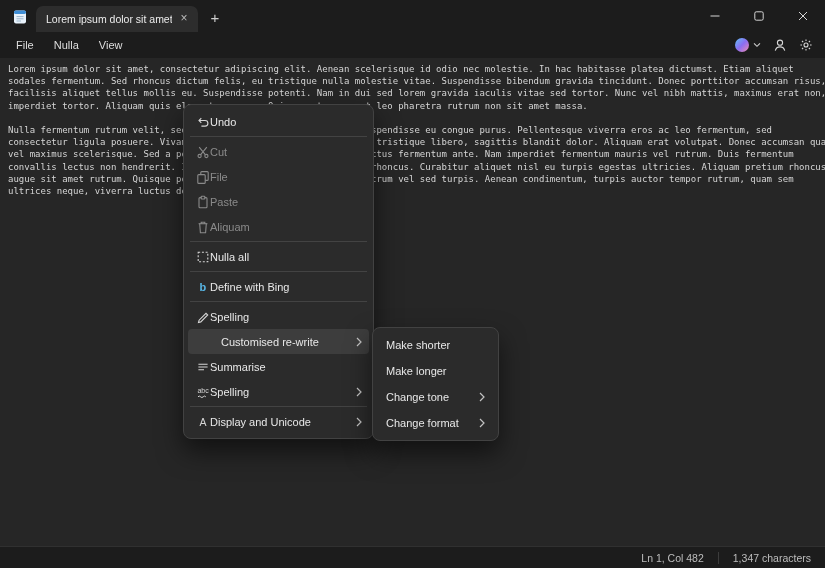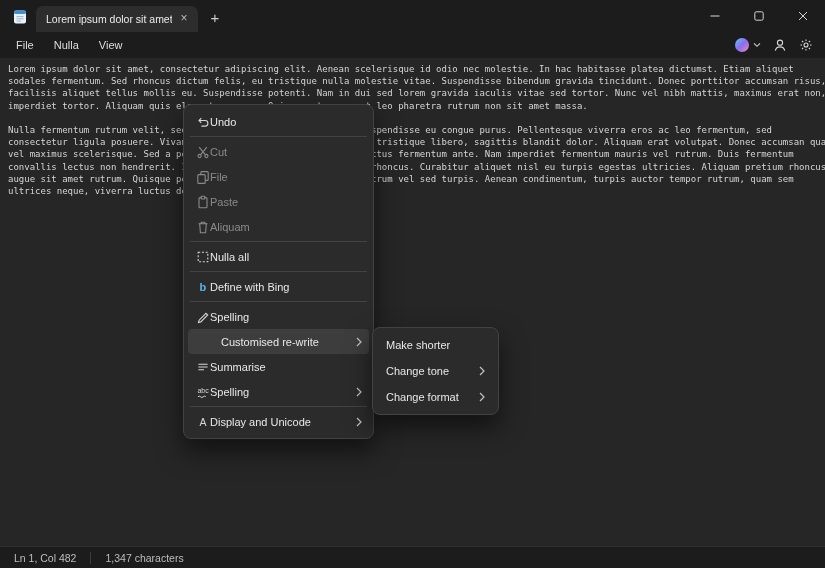--- a/index.html
+++ b/index.html
@@ -82,21 +82,21 @@
     padding: 4px; box-shadow: 0 12px 26px rgba(0,0,0,0.55); z-index: 11;
   }
   .sm-item {
     display: flex; align-items: center; height: 26px; padding: 0 9px;
     border-radius: 4px; font-size: 11px; color: #e8e8e8;
   }
   
   .statusbar {
     position: absolute; left: 0; right: 0; bottom: 0; height: 22px;
     background: #1c1c1c; border-top: 1px solid #303030;
-    display: flex; align-items: center; font-size: 10.5px; color: #bdbdbd;
+    display: flex; align-items: center; font-size: 10.5px; color: #bdbdbd; justify-content: flex-end;
   }
   .status-cell { padding: 0 14px; white-space: nowrap; }
   .status-div { width: 1px; height: 12px; background: #3c3c3c; flex: none; }
   .status-right { margin-left: auto; display: flex; align-items: center; height: 100%; }
   .status-cell.w-zoom { width: 70px; text-align: center; }
   .status-cell.w-eol  { width: 128px; text-align: center; }
   .status-cell.w-enc  { width: 152px; text-align: center; }
   svg { display: block; }
 </style>
 </head>
@@ -314,20 +314,23 @@
     </span>
   </div>
 
 </div>
 
 <div class="submenu">
   <div class="sm-item">
     <span>Make shorter</span>
   </div>
   <div class="sm-item">
+    <span>Make longer</span>
+  </div>
+  <div class="sm-item">
     <span>Change tone</span>
     <span class="cm-chevron">
       <svg width="6" height="10" viewBox="0 0 6 10" fill="none" stroke="currentColor" stroke-width="1.2">
           <path d="M1 1 L5 5 L1 9"></path>
         </svg>
     </span>
   </div>
   <div class="sm-item">
     <span>Change format</span>
     <span class="cm-chevron">

